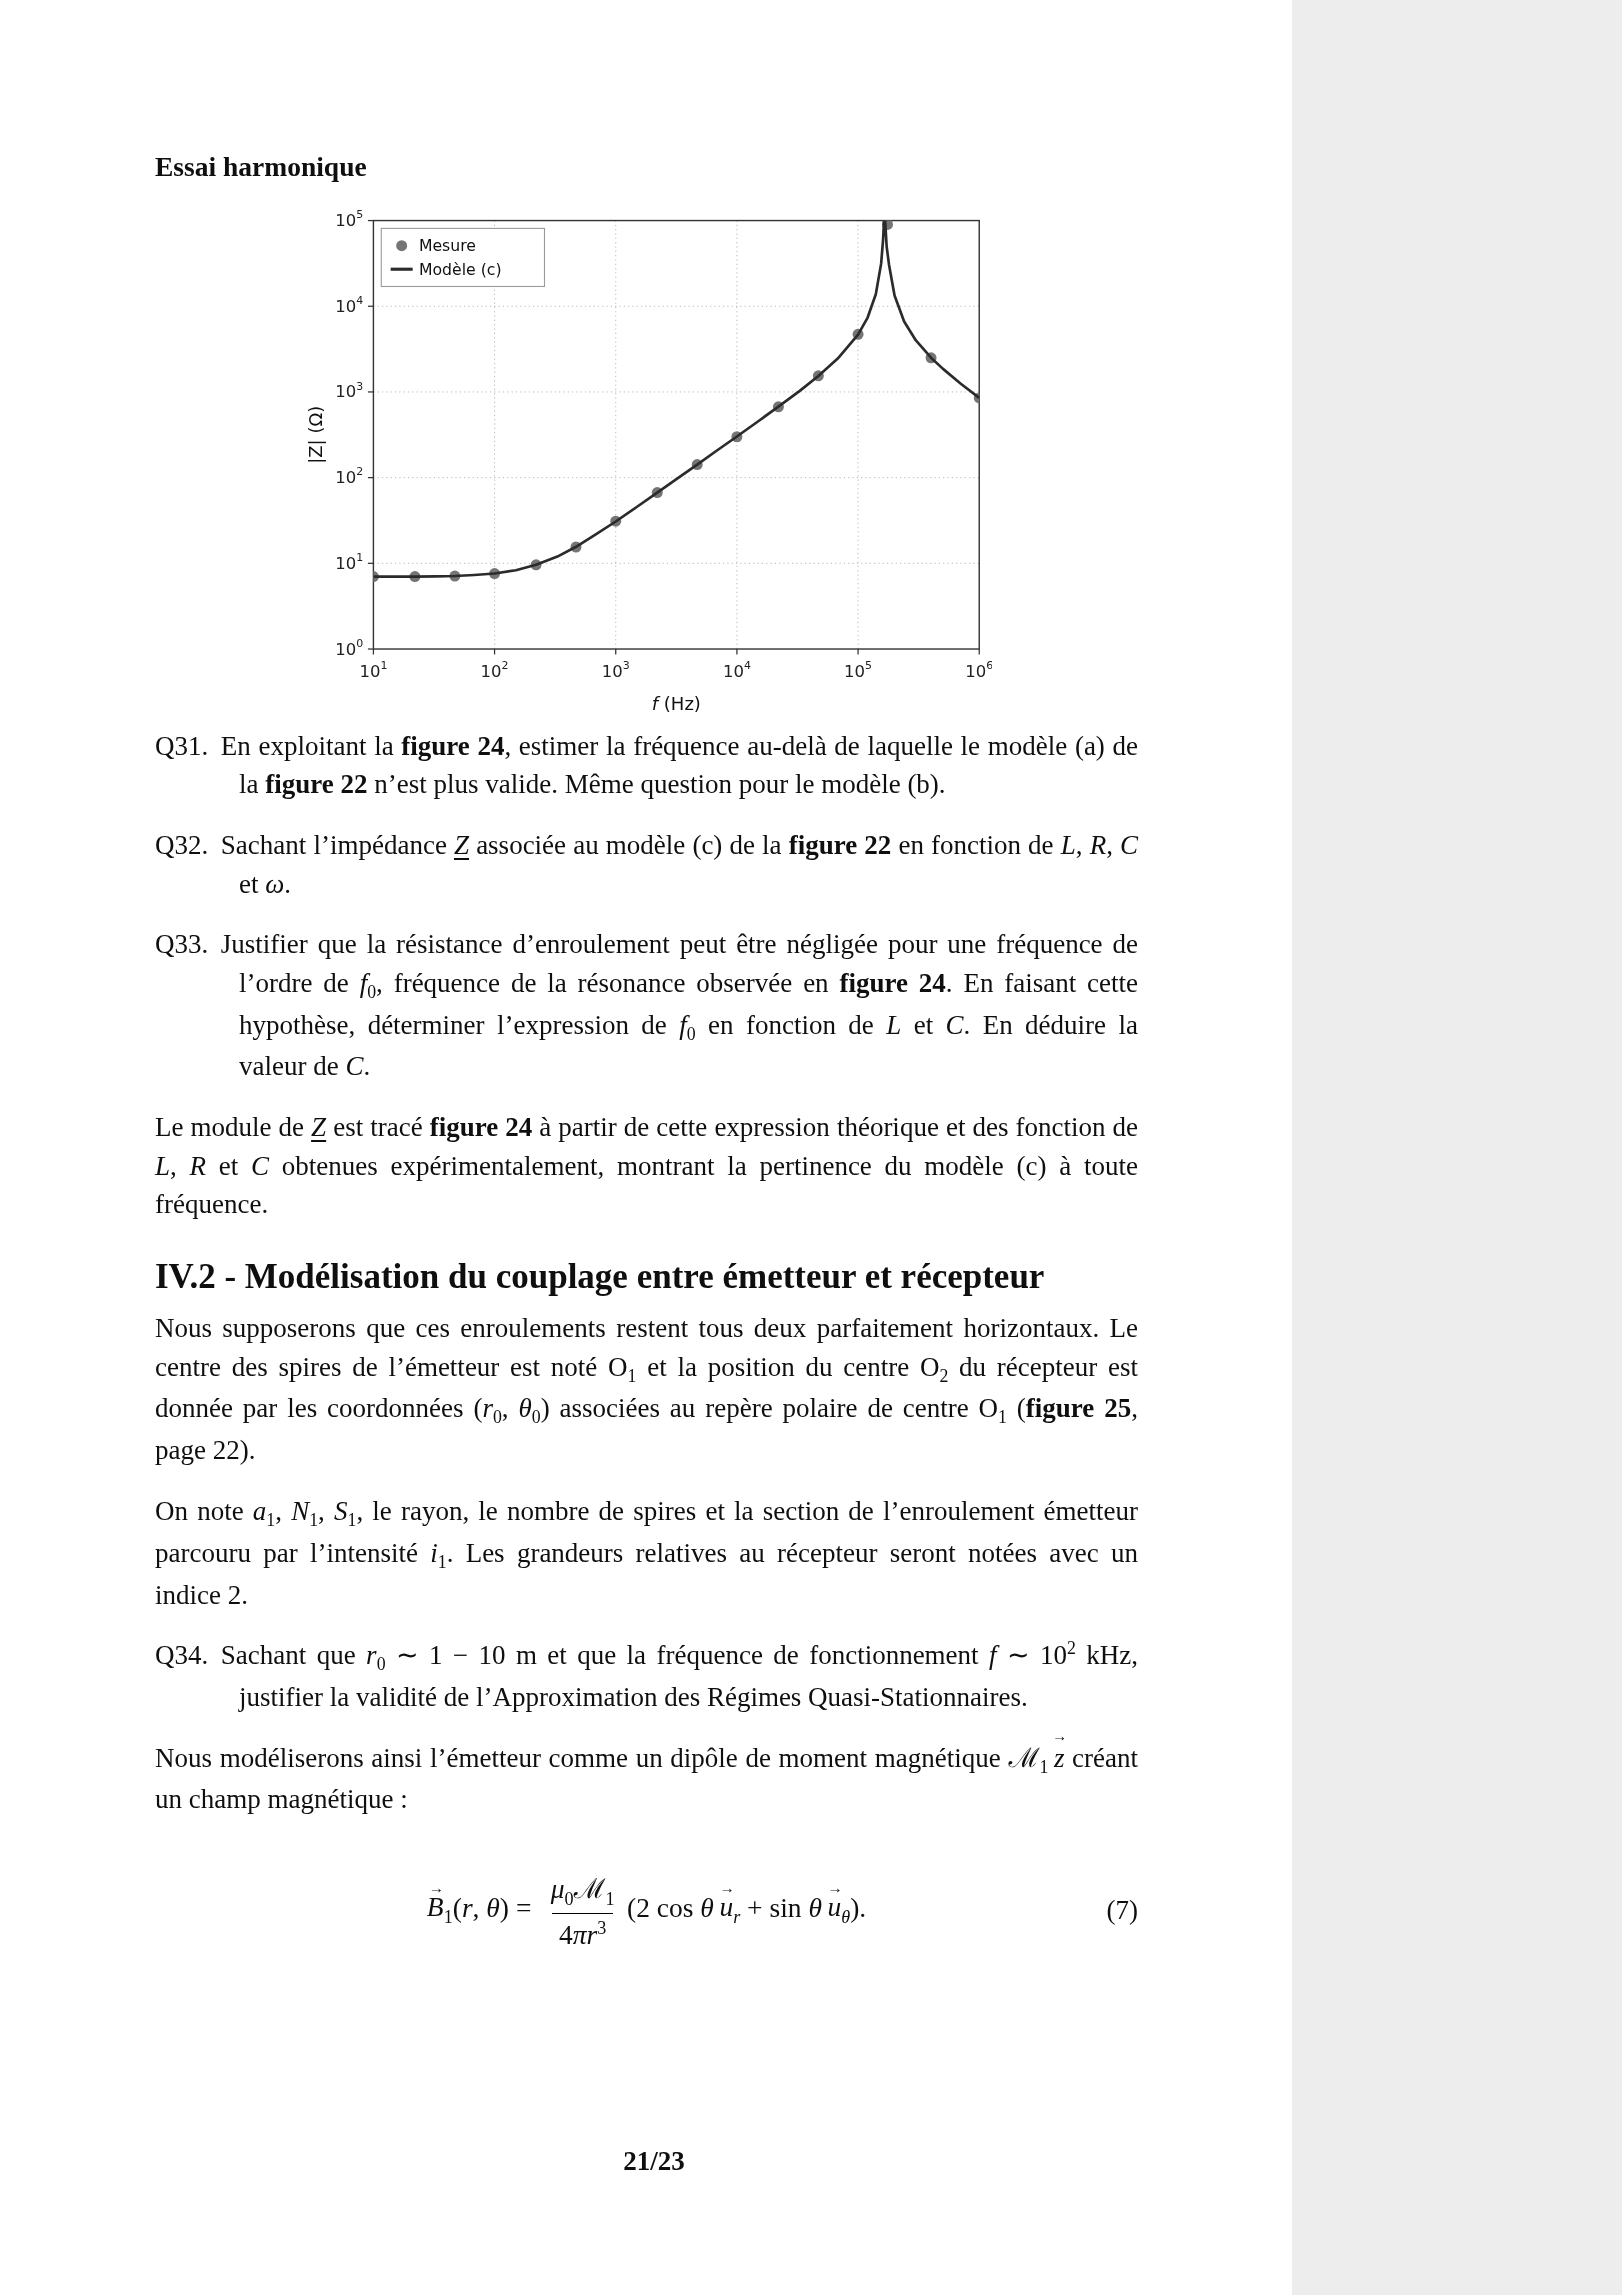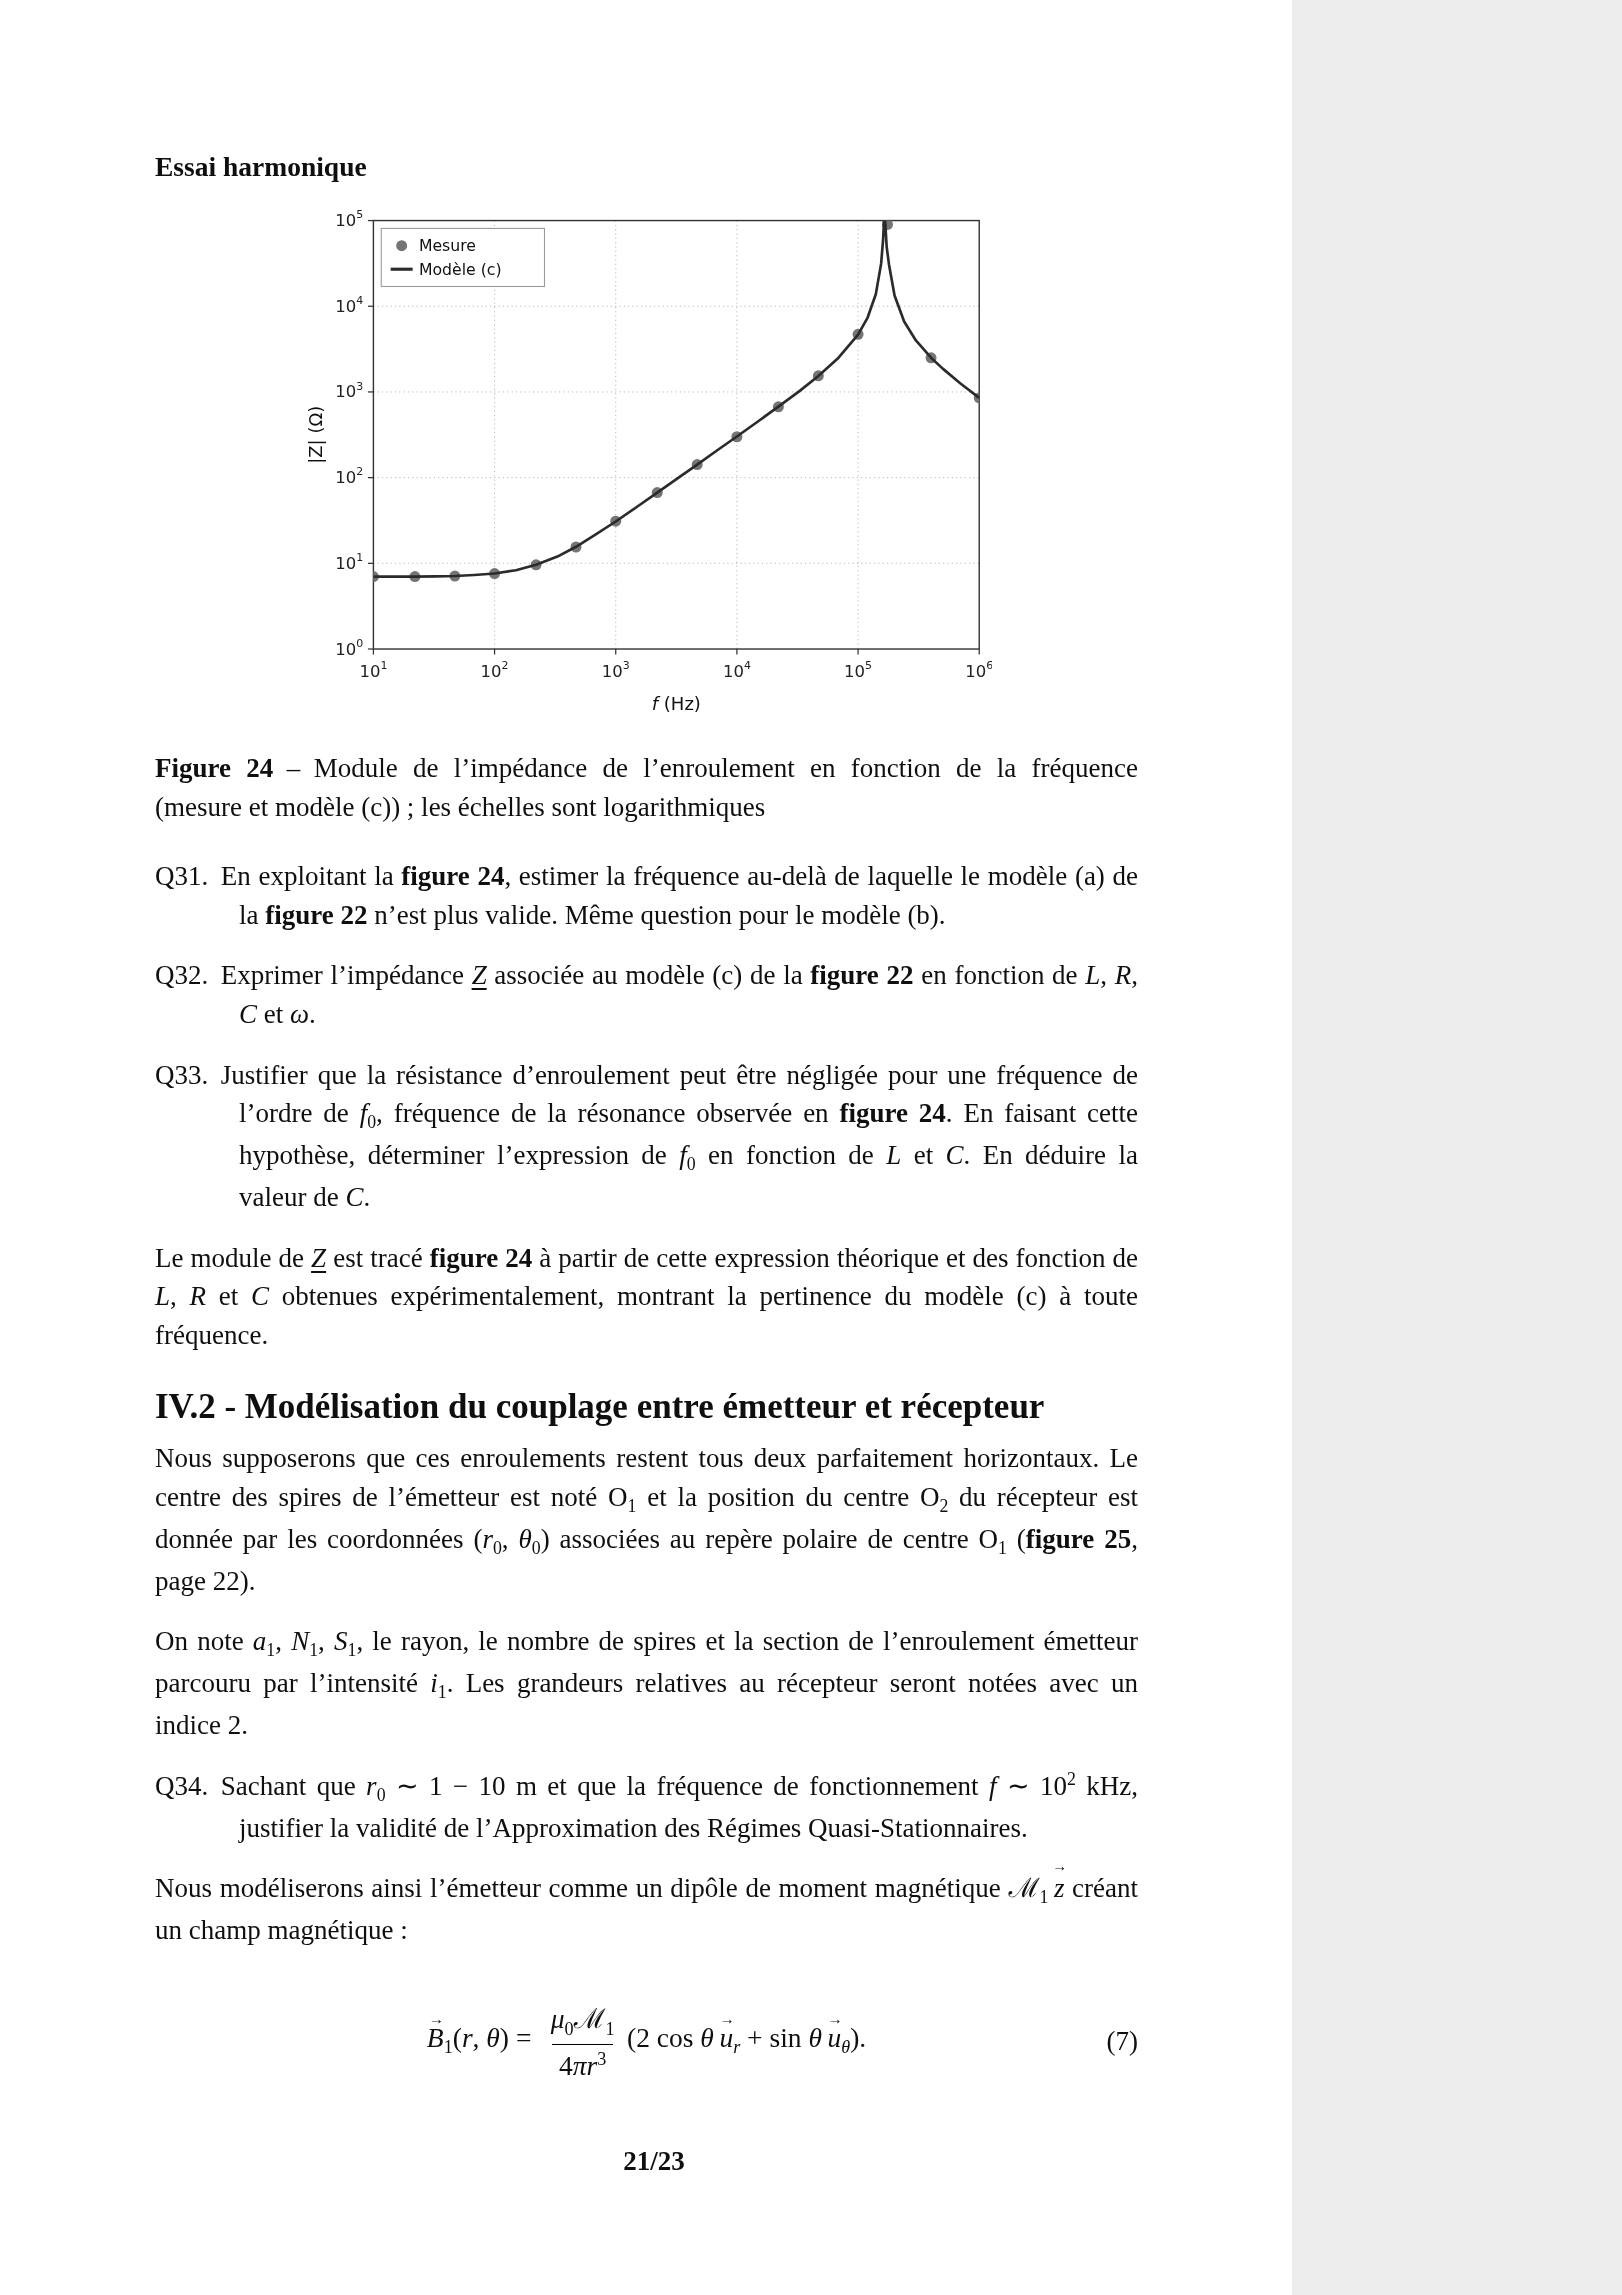--- a/index.html
+++ b/index.html
@@ -101,25 +101,24 @@
           <text x="478" y="640" text-anchor="middle" font-size="23" fill="#111" font-family="DejaVu Sans, sans-serif"><tspan font-style="italic">f</tspan><tspan> (Hz)</tspan></text>
           <text text-anchor="middle" font-size="23" fill="#111" font-family="DejaVu Sans, sans-serif" transform="translate(26 289) rotate(-90)">|Z| (Ω)</text>
           <rect x="102" y="26" width="208" height="74" fill="#ffffff" stroke="#9a9a9a" stroke-width="1.4"></rect>
           <circle cx="128" cy="48" r="7" fill="#757575"></circle>
           <text x="150" y="55" font-size="20" fill="#111" font-family="DejaVu Sans, sans-serif">Mesure</text>
           <line x1="114" y1="78" x2="142" y2="78" stroke="#2b2b2b" stroke-width="4"></line>
           <text x="150" y="85" font-size="20" fill="#111" font-family="DejaVu Sans, sans-serif">Modèle (c)</text>
         </svg>
     </figure>
 
-    <p class="caption"><span class="b">Figure 24</span><span> – Module de l’impédance de l’enroulement en fonction de la fréquence (mesure et modèle (c)) ; les échelles sont logarithmiques</span></p>
 
     <p class="question"><span class="qlabel">Q31.</span><span><span>En exploitant la </span><span class="b">figure 24</span><span>, estimer la fréquence au-delà de laquelle le modèle (a) de la </span><span class="b">figure 22</span><span> n’est plus valide. Même question pour le modèle (b).</span></span></p>
 
-    <p class="question"><span class="qlabel">Q32.</span><span><span>Exprimer l’impédance </span><span class="i u">Z</span><span> associée au modèle (c) de la </span><span class="b">figure 22</span><span> en fonction de </span><span class="i">L</span><span>, </span><span class="i">R</span><span>, </span><span class="i">C</span><span> et </span><span class="i">ω</span><span>.</span></span></p>
+    <p class="question"><span class="qlabel">Q32.</span><span><span>Sachant l’impédance </span><span class="i u">Z</span><span> associée au modèle (c) de la </span><span class="b">figure 22</span><span> en fonction de </span><span class="i">L</span><span>, </span><span class="i">R</span><span>, </span><span class="i">C</span><span> et </span><span class="i">ω</span><span>.</span></span></p>
 
     <p class="question"><span class="qlabel">Q33.</span><span><span>Justifier que la résistance d’enroulement peut être négligée pour une fréquence de l’ordre de </span><span class="i">f</span><sub>0</sub><span>, fréquence de la résonance observée en </span><span class="b">figure 24</span><span>. En faisant cette hypothèse, déterminer l’expression de </span><span class="i">f</span><sub>0</sub><span> en fonction de </span><span class="i">L</span><span> et </span><span class="i">C</span><span>. En déduire la valeur de </span><span class="i">C</span><span>.</span></span></p>
 
     <p><span>Le module de </span><span class="i u">Z</span><span> est tracé </span><span class="b">figure 24</span><span> à partir de cette expression théorique et des fonction de </span><span class="i">L</span><span>, </span><span class="i">R</span><span> et </span><span class="i">C</span><span> obtenues expérimentalement, montrant la pertinence du modèle (c) à toute fréquence.</span></p>
 
     <h2 class="sec2">IV.2 - Modélisation du couplage entre émetteur et récepteur</h2>
 
 
     <p><span>Nous supposerons que ces enroulements restent tous deux parfaitement horizontaux. Le centre des spires de l’émetteur est noté O</span><sub>1</sub><span> et la position du centre O</span><sub>2</sub><span> du récepteur est donnée par les coordonnées (</span><span class="i">r</span><sub>0</sub><span>, </span><span class="i">θ</span><sub>0</sub><span>) associées au repère polaire de centre O</span><sub>1</sub><span> (</span><span class="b">figure 25</span><span>, page 22).</span></p>
 

